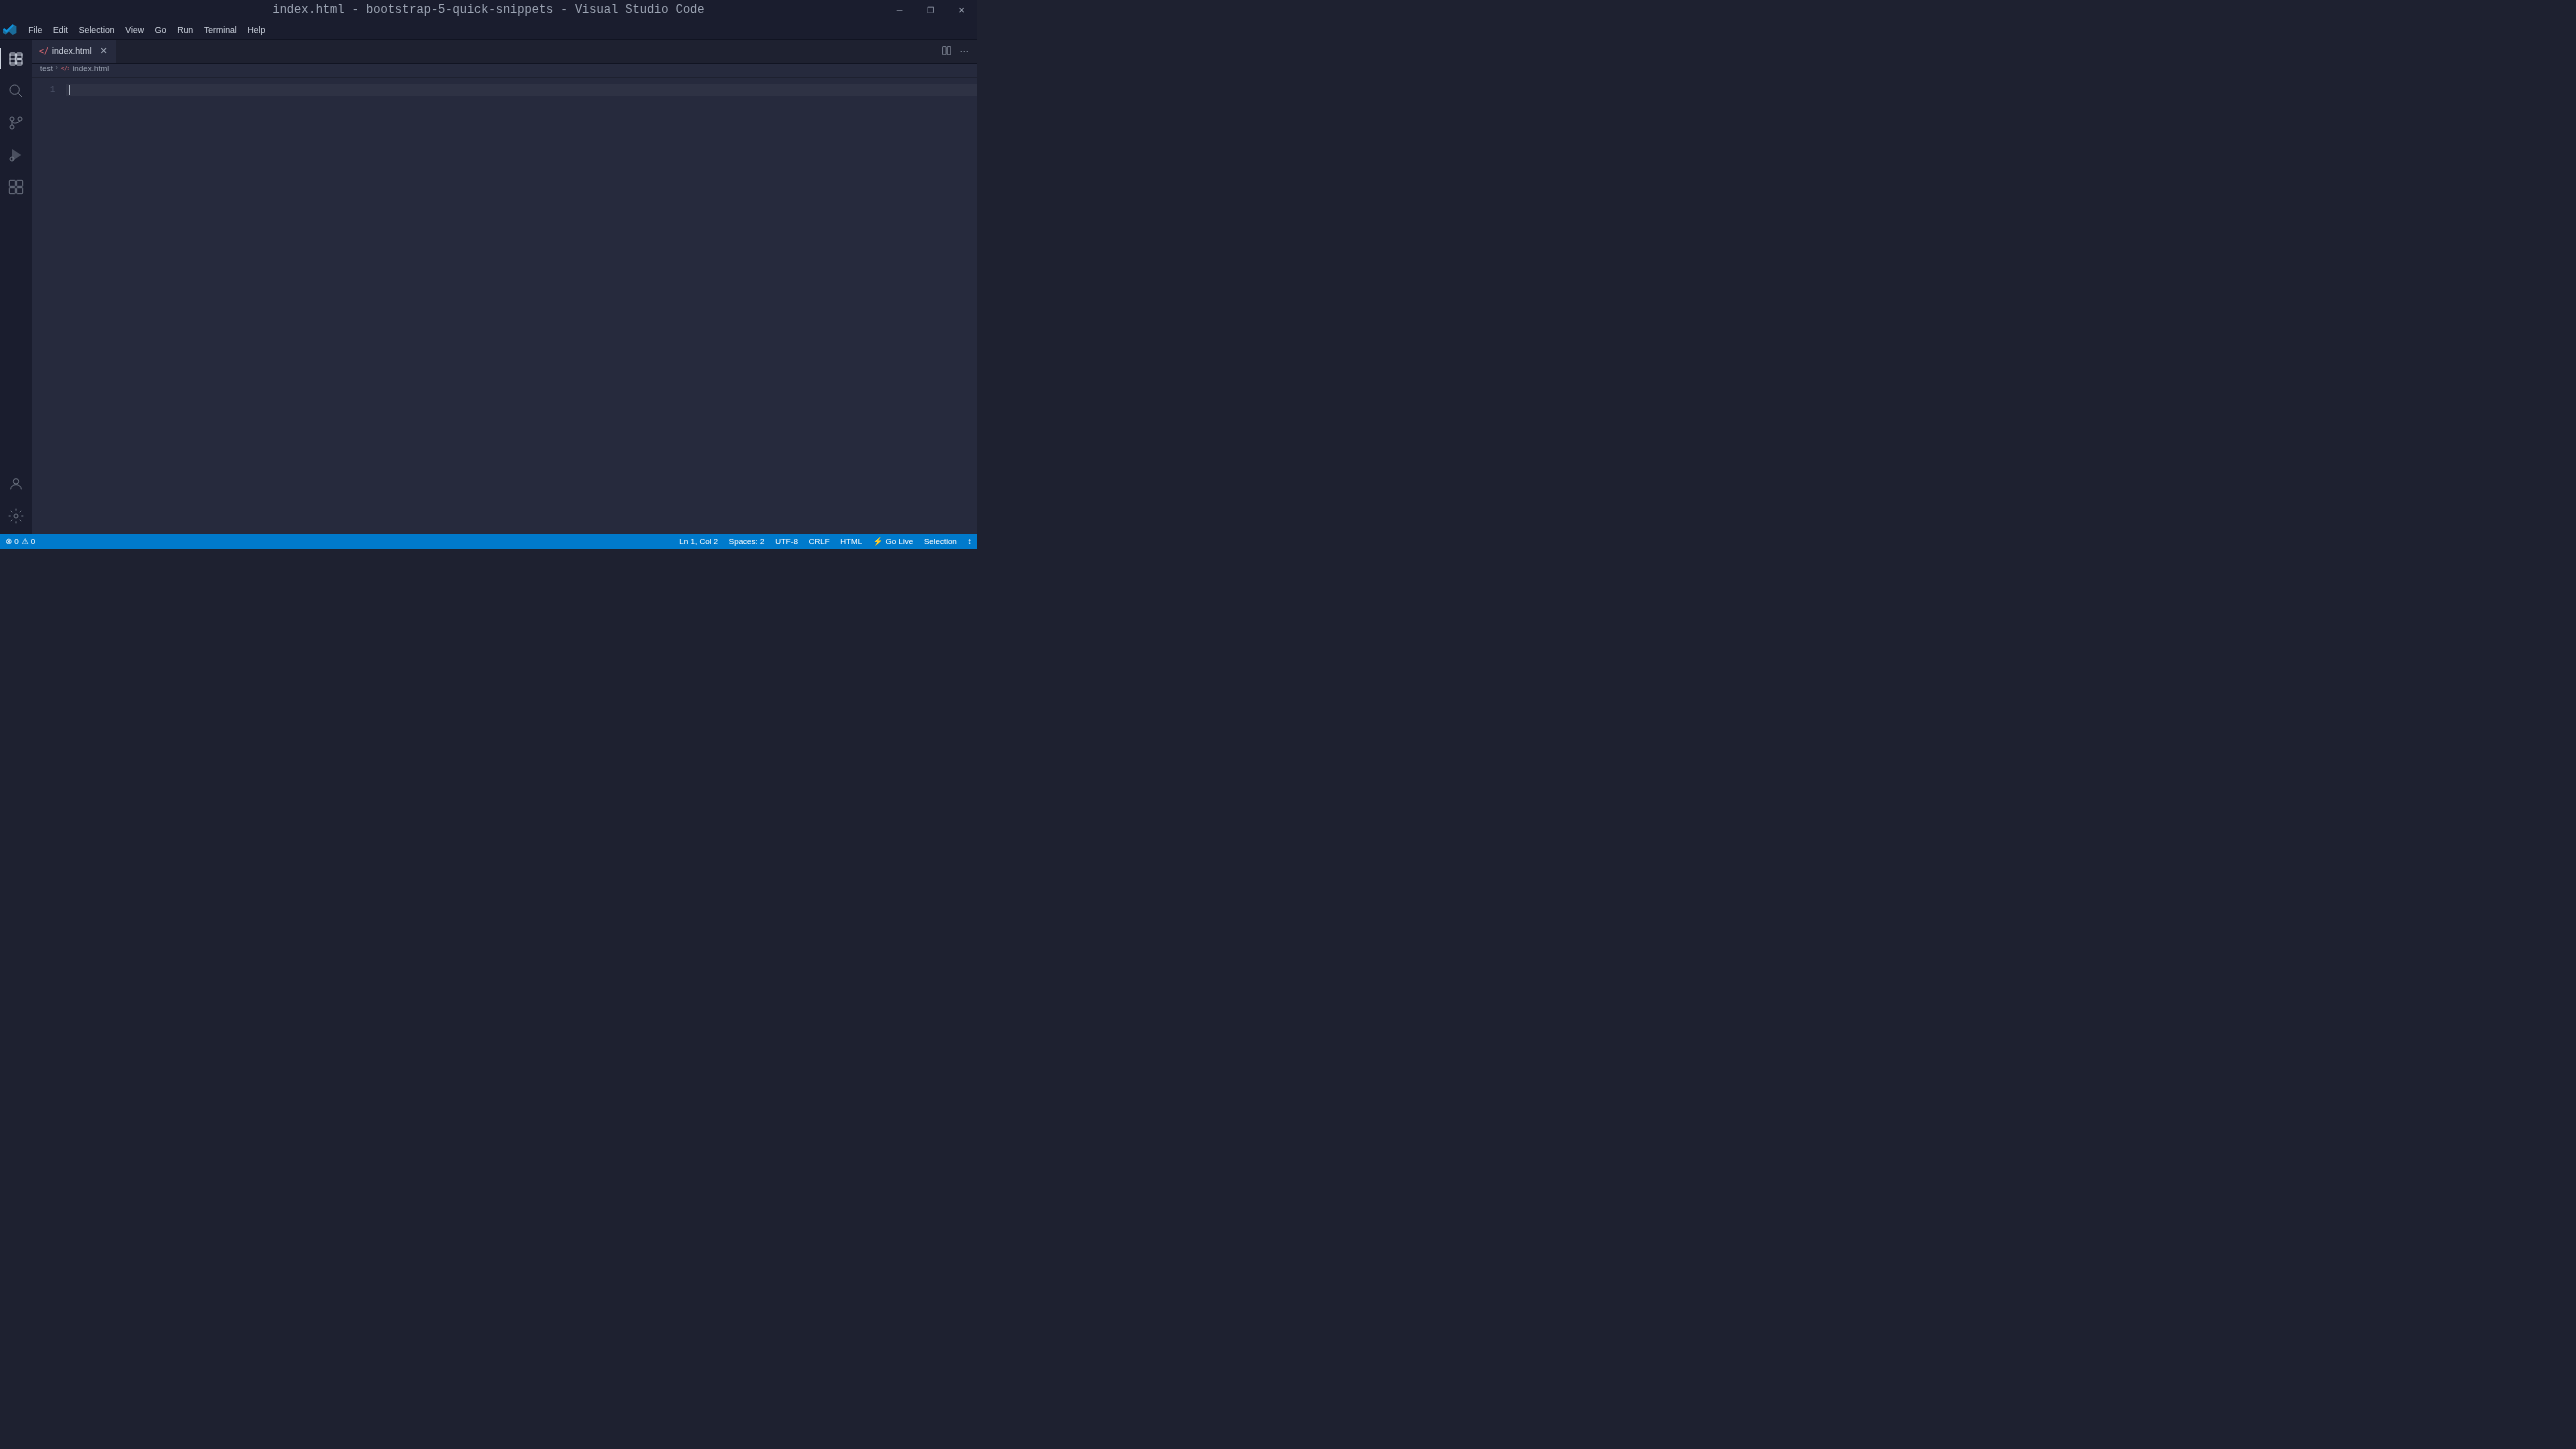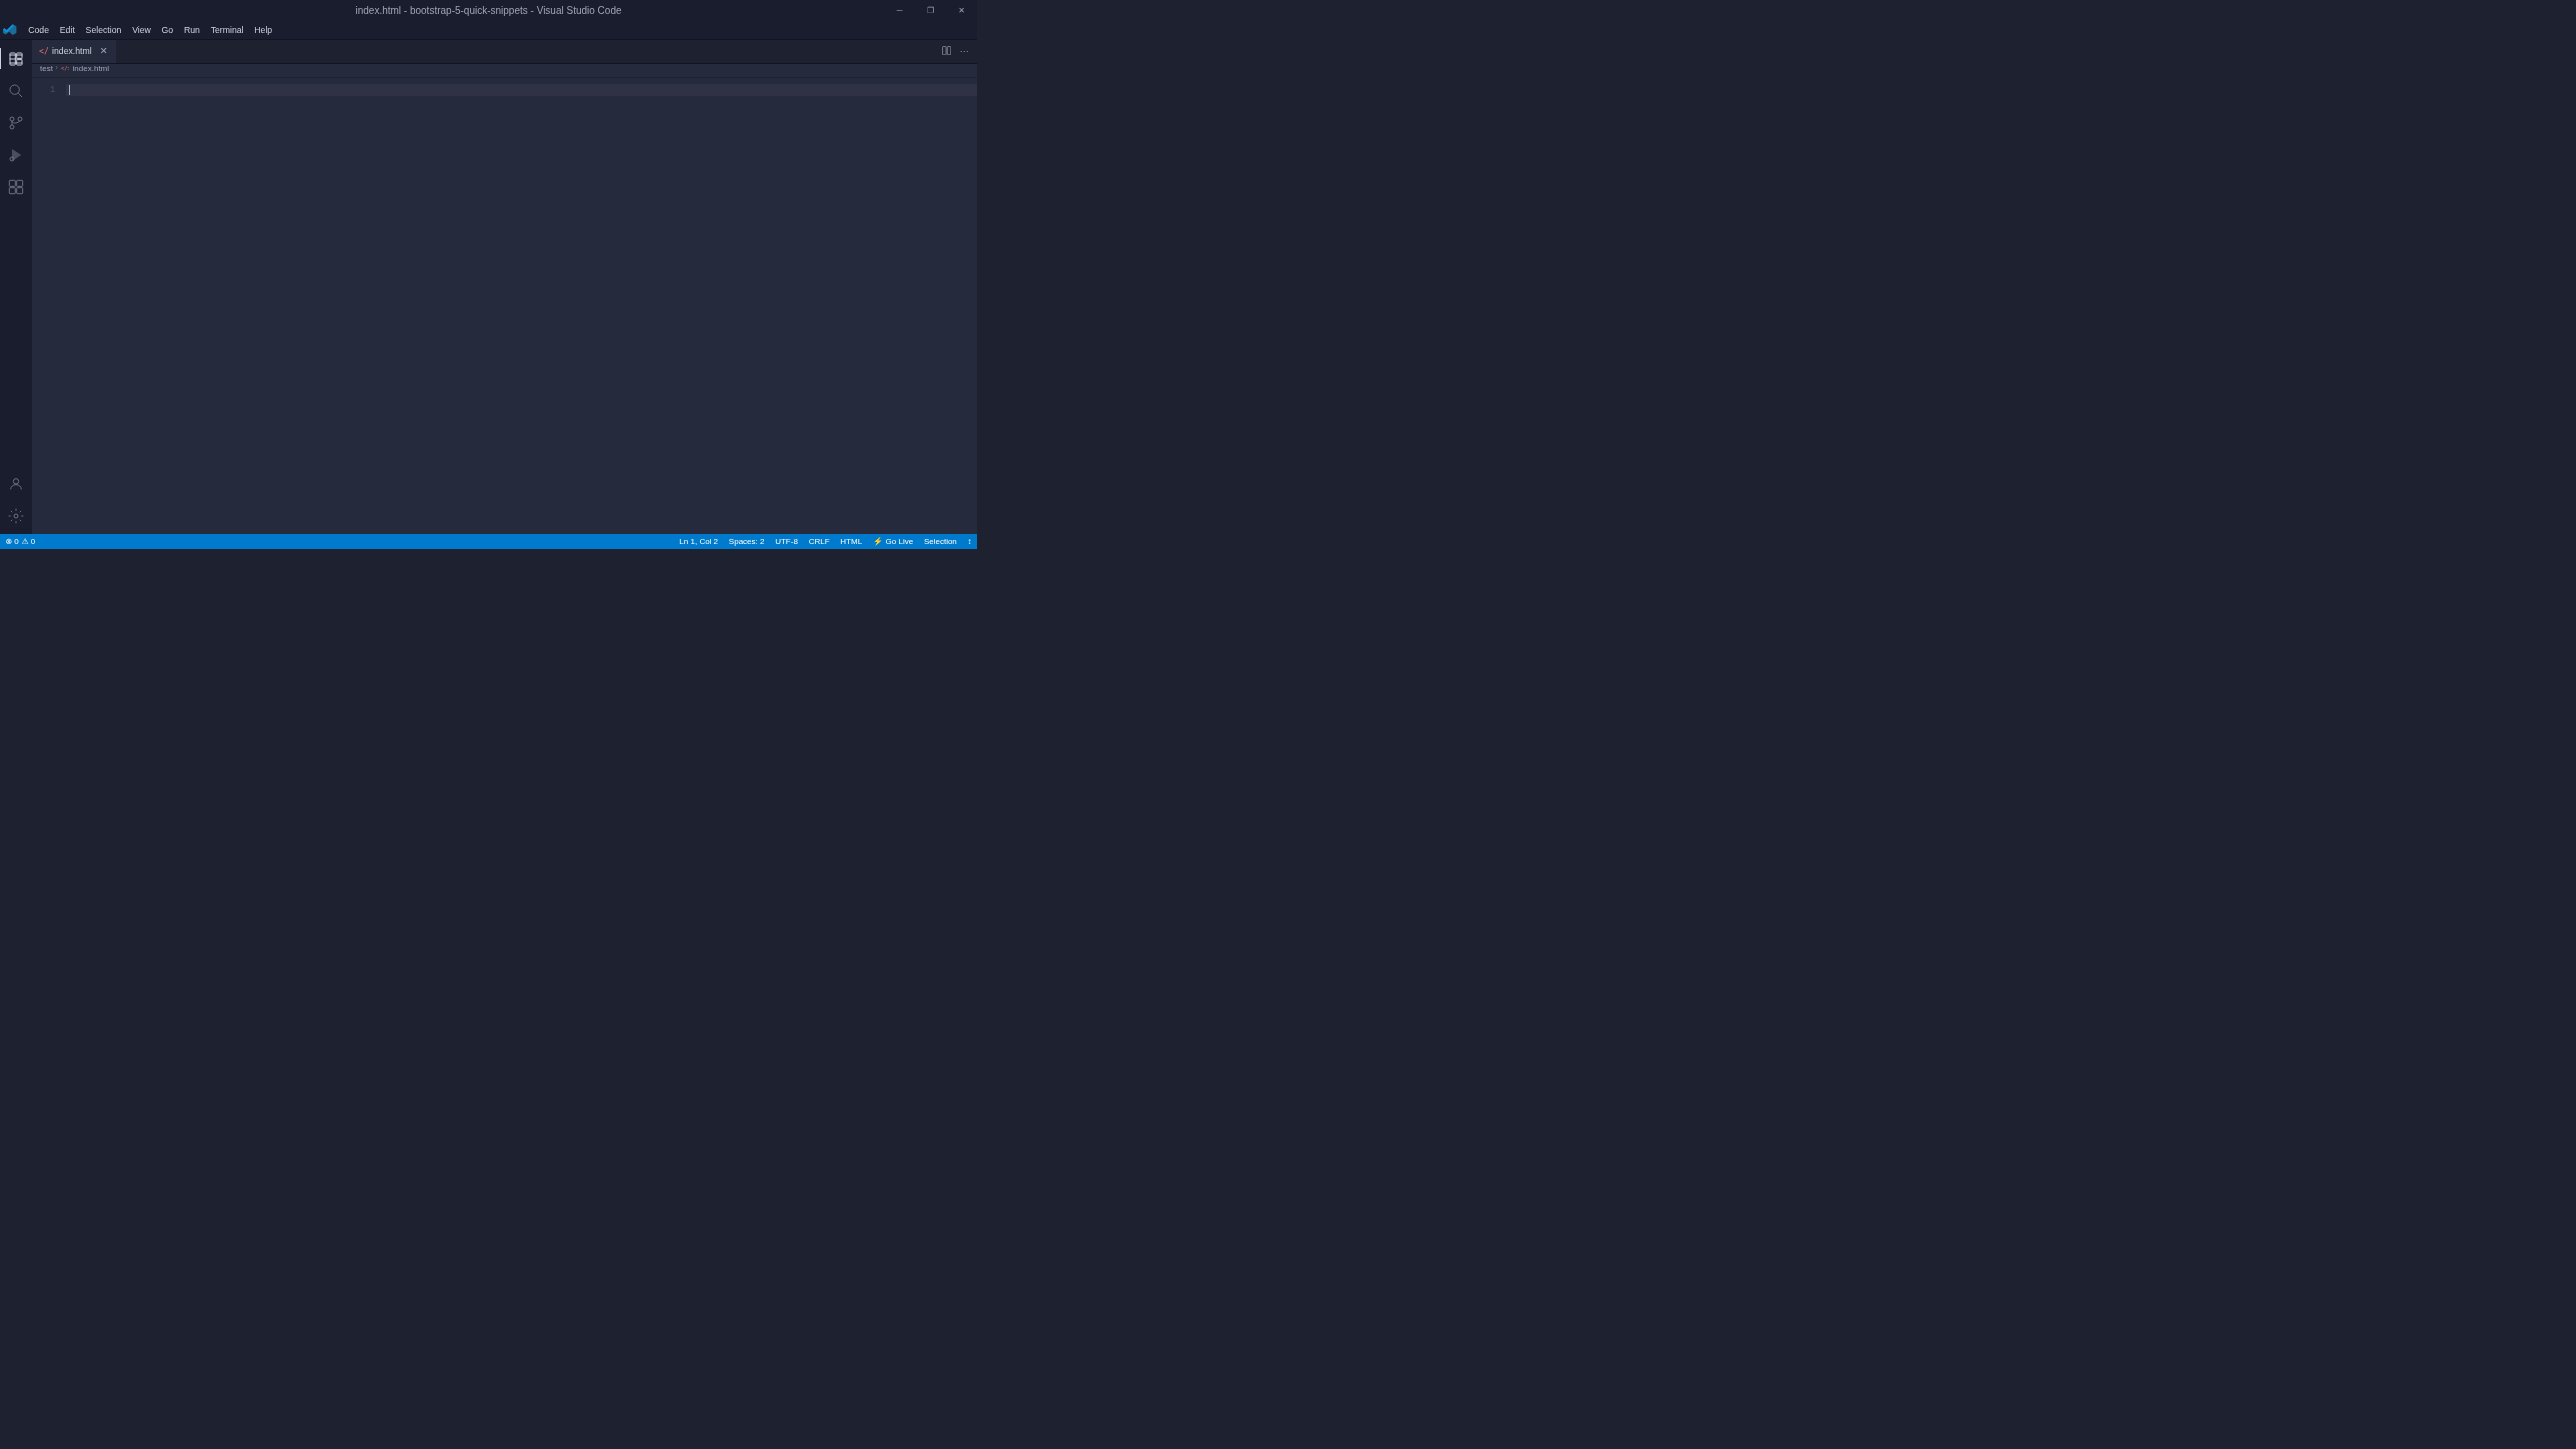--- a/index.html
+++ b/index.html
@@ -19,22 +19,23 @@
     .title-bar {
       height: 20px;
       background: #1a1d2e;
       display: flex;
       align-items: center;
       justify-content: center;
       position: relative;
       flex-shrink: 0;
     }
     .title-bar-title {
-      font-size: 10px;
+      font-size: 12px;
       color: #9da5b4;
+      font-family: Liberation Mono, monospace;
     }
     .window-controls {
       position: absolute;
       right: 0;
       top: 0;
       display: flex;
       height: 20px;
     }
     .window-btn {
       width: 31px;
@@ -310,21 +311,21 @@
   </div>
 </div>
 
 <div class="menu-bar">
   <div class="vscode-logo">
     <svg width="13.4" height="13.4" viewBox="0 0 20 20" fill="none">
       <path d="M14.5 2L5.5 10.5L2 8L0 9.5L5.5 14.5L16 4L14.5 2Z" fill="#007ACC"></path>
       <path d="M14.5 2L20 5V15L14.5 18L9 13L4 17L0 15V9.5L2 8L5.5 10.5L14.5 2Z" fill="#1BA1E2" opacity="0.6"></path>
     </svg>
   </div>
-  <div class="menu-item">Code</div>
+  <div class="menu-item">File</div>
   <div class="menu-item">Edit</div>
   <div class="menu-item">Selection</div>
   <div class="menu-item">View</div>
   <div class="menu-item">Go</div>
   <div class="menu-item">Run</div>
   <div class="menu-item">Terminal</div>
   <div class="menu-item">Help</div>
 </div>
 
 <div class="main-layout">

